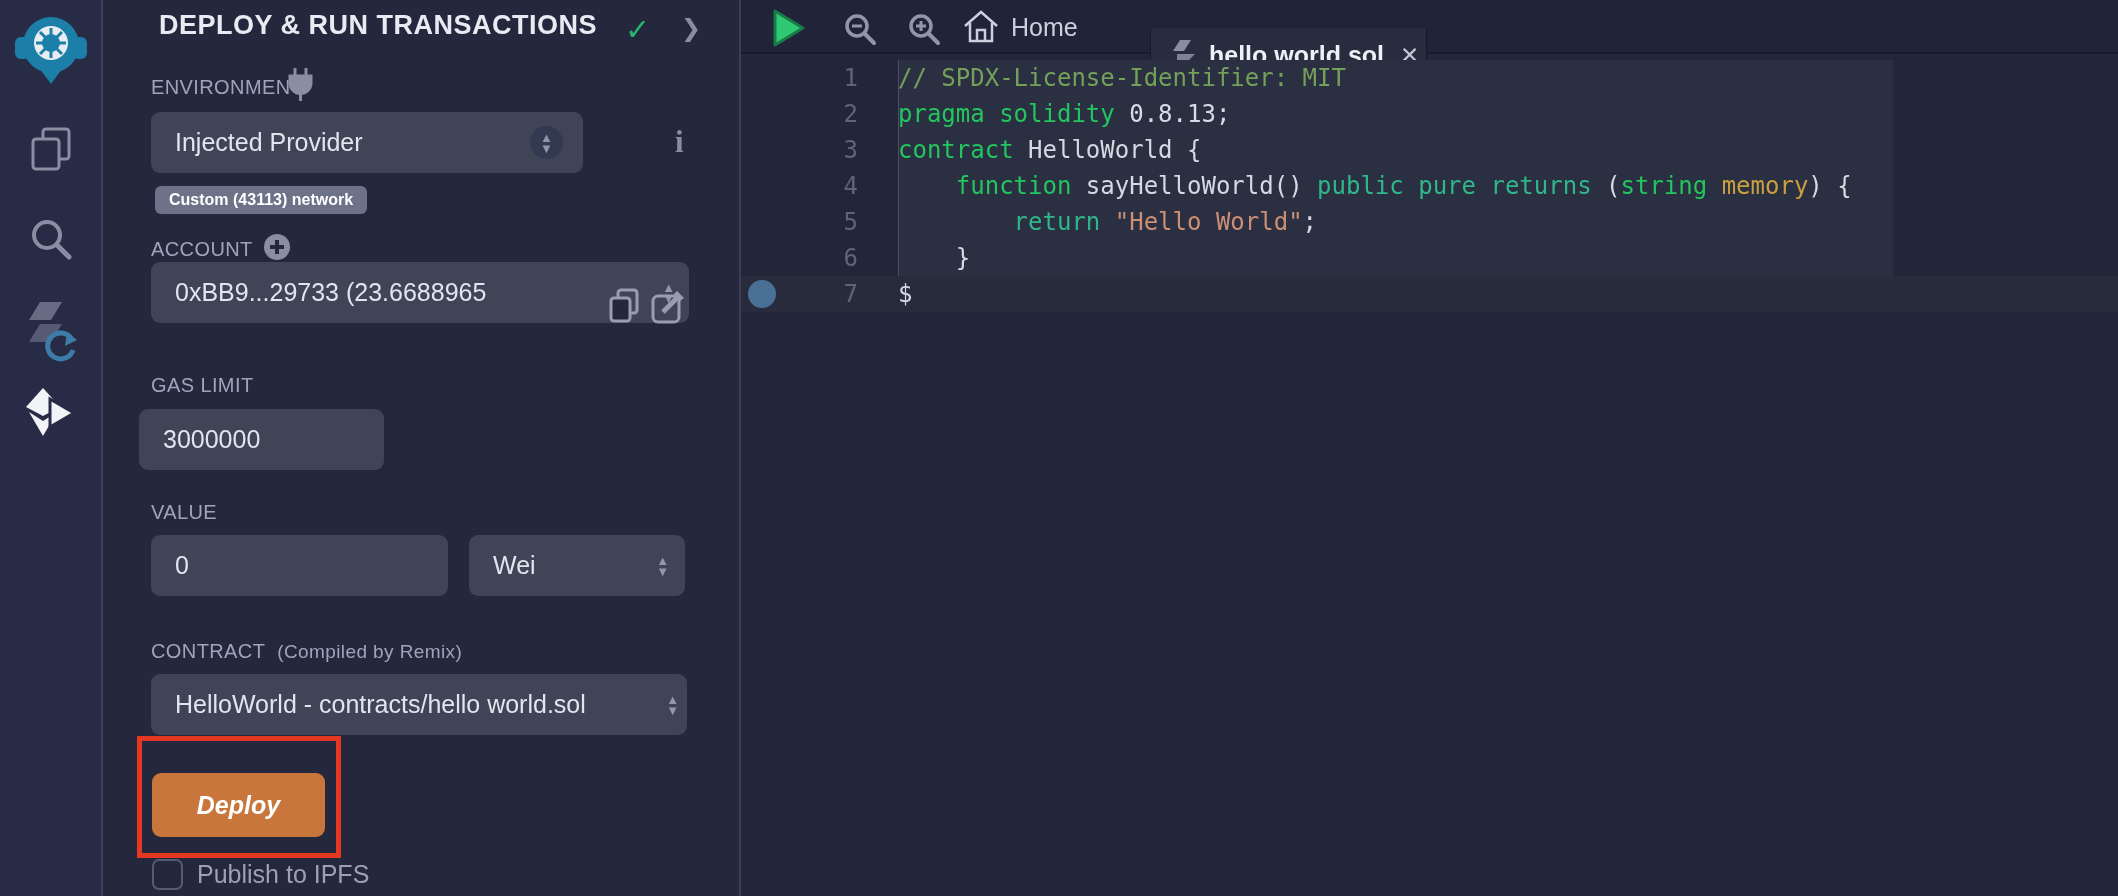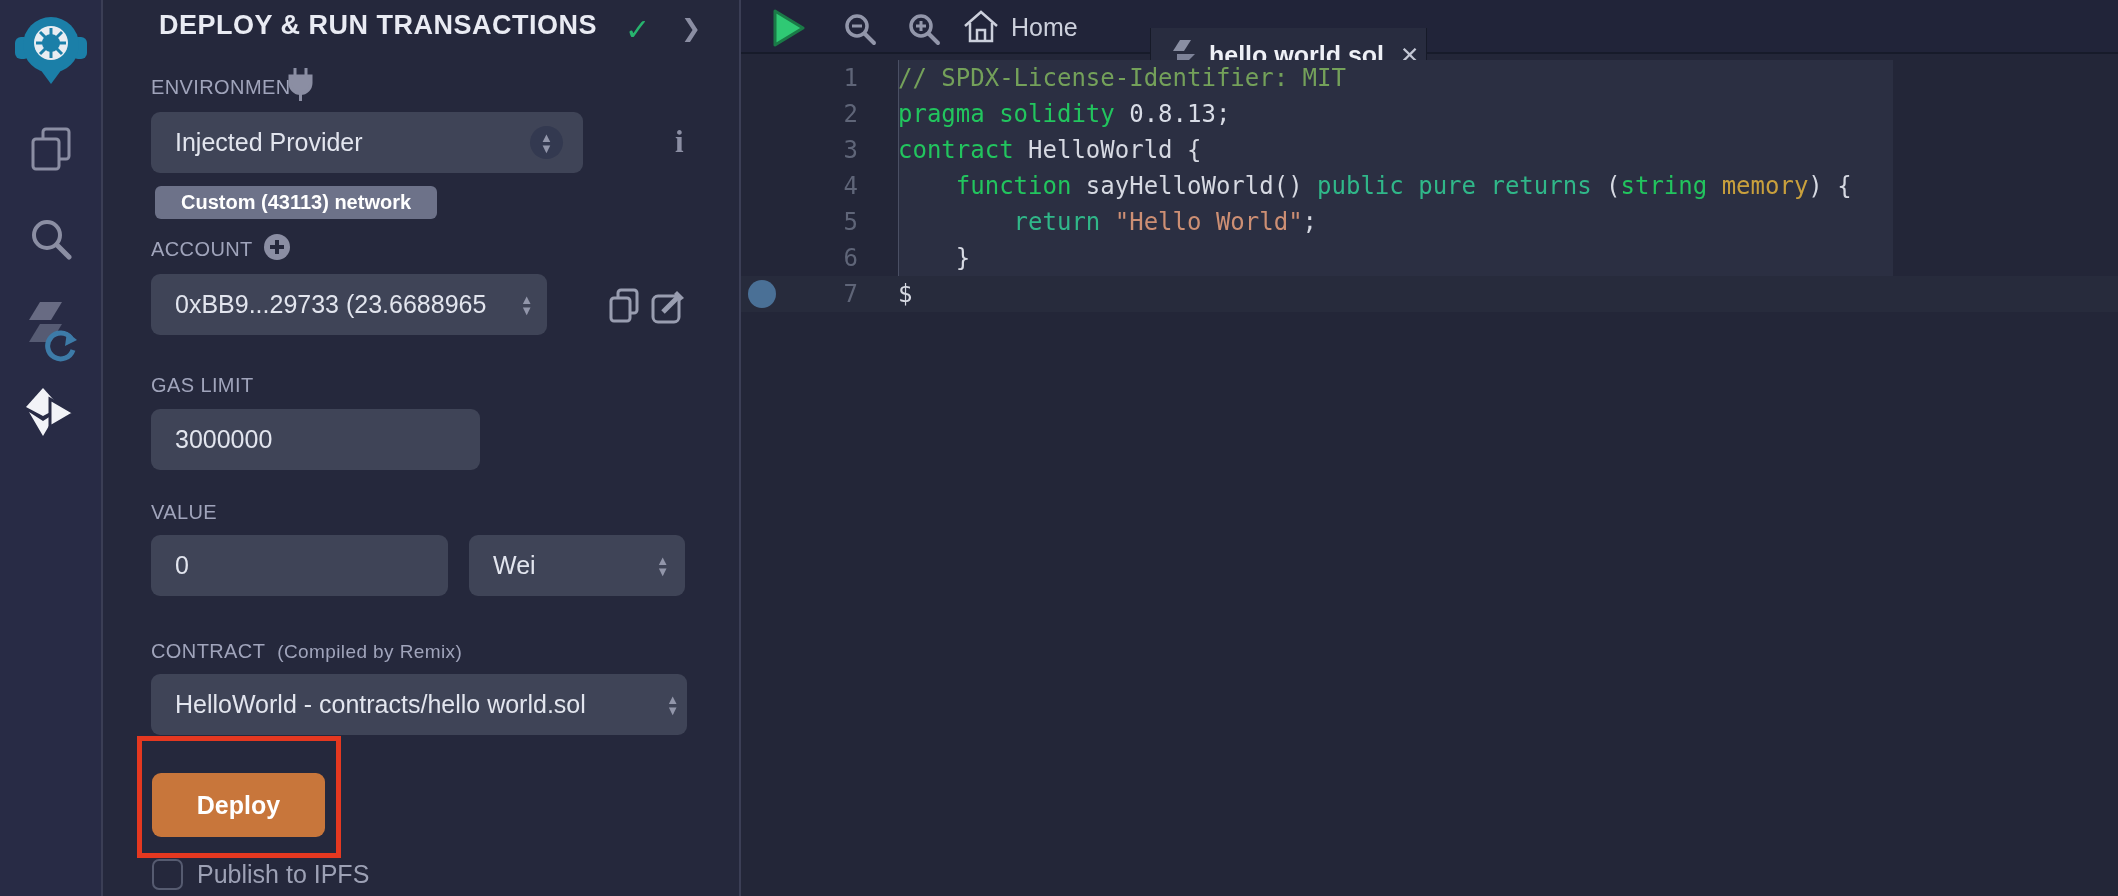--- a/index.html
+++ b/index.html
@@ -22,28 +22,28 @@
 
   .form-label { position:absolute; color:#a0a4bb; font-size:20px; letter-spacing:.4px; white-space:nowrap; }
   .sel, .inp { position:absolute; background:#3f4457; border:none; border-radius:9px;
                color:#e2e5ee; font-size:25px; display:flex; align-items:center;
                padding:0 24px; overflow:hidden; white-space:nowrap; cursor:pointer; }
   .sel-text { overflow:hidden; white-space:nowrap; flex:1 1 auto; }
   .stepper { display:flex; flex-direction:column; align-items:center; color:#9296aa;
              font-size:13px; line-height:11px; flex:0 0 auto; }
   .env-stepper-badge { position:absolute; right:20px; top:14px; width:33px; height:33px; border-radius:50%;
              background:#333950; display:flex; flex-direction:column; align-items:center; justify-content:center; }
-  .badge { position:absolute; background:#6d7289; color:#ffffff; font-size:20px; font-weight:700;
-           border-radius:6px; padding:5px 26px; white-space:nowrap; }
+  .badge { position:absolute; background:#6d7289; color:#ffffff; font-size:16px; font-weight:700;
+           border-radius:6px; padding:5px 14px; white-space:nowrap; }
   .icon-btn { position:absolute; cursor:pointer; }
   .info-i { font-family:"Liberation Serif","DejaVu Serif",serif; font-size:31px; font-weight:900; color:#8b8ea3; }
 
   .deploy-btn { position:absolute; left:49px; top:773px; width:173px; height:64px;
                 background:#c8763b; border:none; border-radius:9px; color:#ffffff;
-                font-size:25px; font-weight:600; cursor:pointer; font-family:inherit; }
+                font-size:25px; font-weight:600; cursor:pointer; font-family:inherit;font-style:italic; }
   .annotation-box { position:absolute; left:34px; top:736px; width:204px; height:122px;
                     border:5px solid #e53820; pointer-events:none; z-index:50; }
   .checkbox { position:absolute; left:49px; top:859px; width:31px; height:31px;
               border:2px solid #565b70; border-radius:7px; background:transparent; cursor:pointer; }
   .publish-label { position:absolute; left:94px; top:860px; color:#9da1b5; font-size:25px; }
 
   
   .editor { position:absolute; left:741px; top:0; width:1377px; height:896px; background:#232638; }
   .tabbar { position:absolute; left:0; top:0; width:100%; height:54px; background:#212439;
             border-bottom:2px solid #171b2a; }
@@ -158,21 +158,21 @@
     <div class="badge" style="left:52px; top:186px">Custom (43113) network</div>
 
     <div class="form-label" style="left:48px; top:238px">ACCOUNT</div>
     <div class="icon-btn" style="left:160px; top:233px">
       <svg width="28" height="28" viewBox="0 0 28 28">
         <circle cx="14" cy="14" r="13" fill="#8b8ea3"></circle>
         <line x1="14" y1="7" x2="14" y2="21" stroke="#25283c" stroke-width="4"></line>
         <line x1="7" y1="14" x2="21" y2="14" stroke="#25283c" stroke-width="4"></line>
       </svg>
     </div>
-    <div class="sel" style="left:48px; top:274px; width:396px; height:61px; padding-right:14px">
+    <div class="sel" style="left:48px; top:262px; width:538px; height:61px; padding-right:14px">
       <span class="sel-text">0xBB9...29733 (23.6688965</span>
       <span class="stepper">
           <span>▲</span>
           <span>▼</span>
         </span>
     </div>
     <div class="icon-btn" style="left:505px; top:288px">
       <svg width="32" height="36" viewBox="0 0 32 36" fill="none" stroke="#999db0" stroke-width="3">
         <rect x="10" y="2" width="19" height="23" rx="3"></rect>
         <rect x="3" y="10" width="19" height="23" rx="3" fill="#25283c"></rect>
@@ -180,21 +180,21 @@
     </div>
     <div class="icon-btn" style="left:548px; top:288px">
       <svg width="36" height="36" viewBox="0 0 36 36" fill="none" stroke="#999db0">
         <rect x="2" y="8" width="26" height="26" rx="5" stroke-width="3"></rect>
         <line x1="12" y1="24" x2="28" y2="8" stroke-width="5"></line>
         <polygon points="26,3 33,10 29,13 23,6" fill="#999db0" stroke="none"></polygon>
       </svg>
     </div>
 
     <div class="form-label" style="left:48px; top:374px">GAS LIMIT</div>
-    <div class="inp" style="left:48px; top:409px; width:329px; height:61px">
+    <div class="inp" style="left:36px; top:409px; width:245px; height:61px">
       <span>3000000</span>
     </div>
 
     <div class="form-label" style="left:48px; top:501px">VALUE</div>
     <div class="inp" style="left:48px; top:535px; width:297px; height:61px">
       <span>0</span>
     </div>
     <div class="sel" style="left:366px; top:535px; width:216px; height:61px; padding-right:16px">
       <span class="sel-text">Wei</span>
       <span class="stepper">

